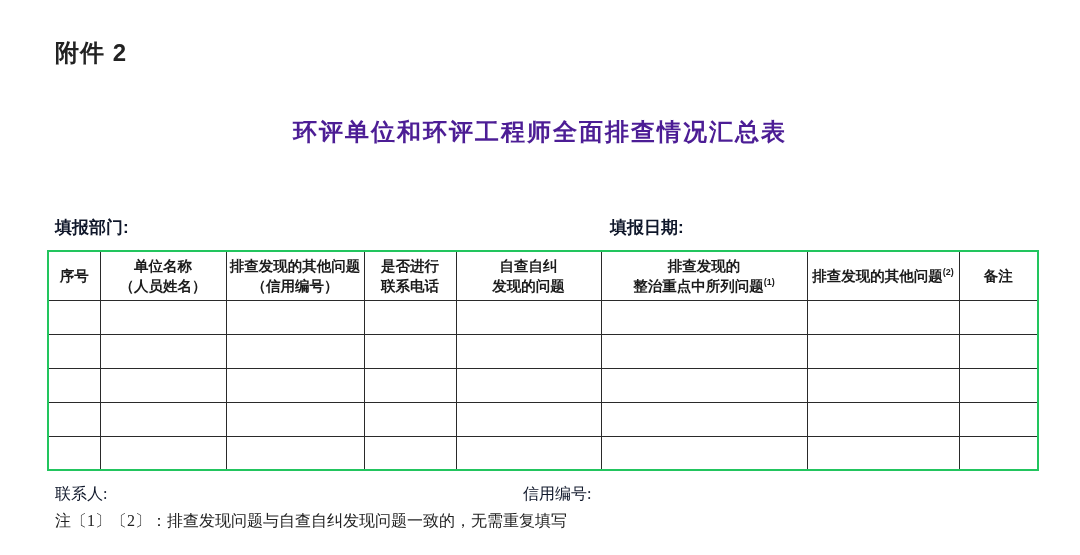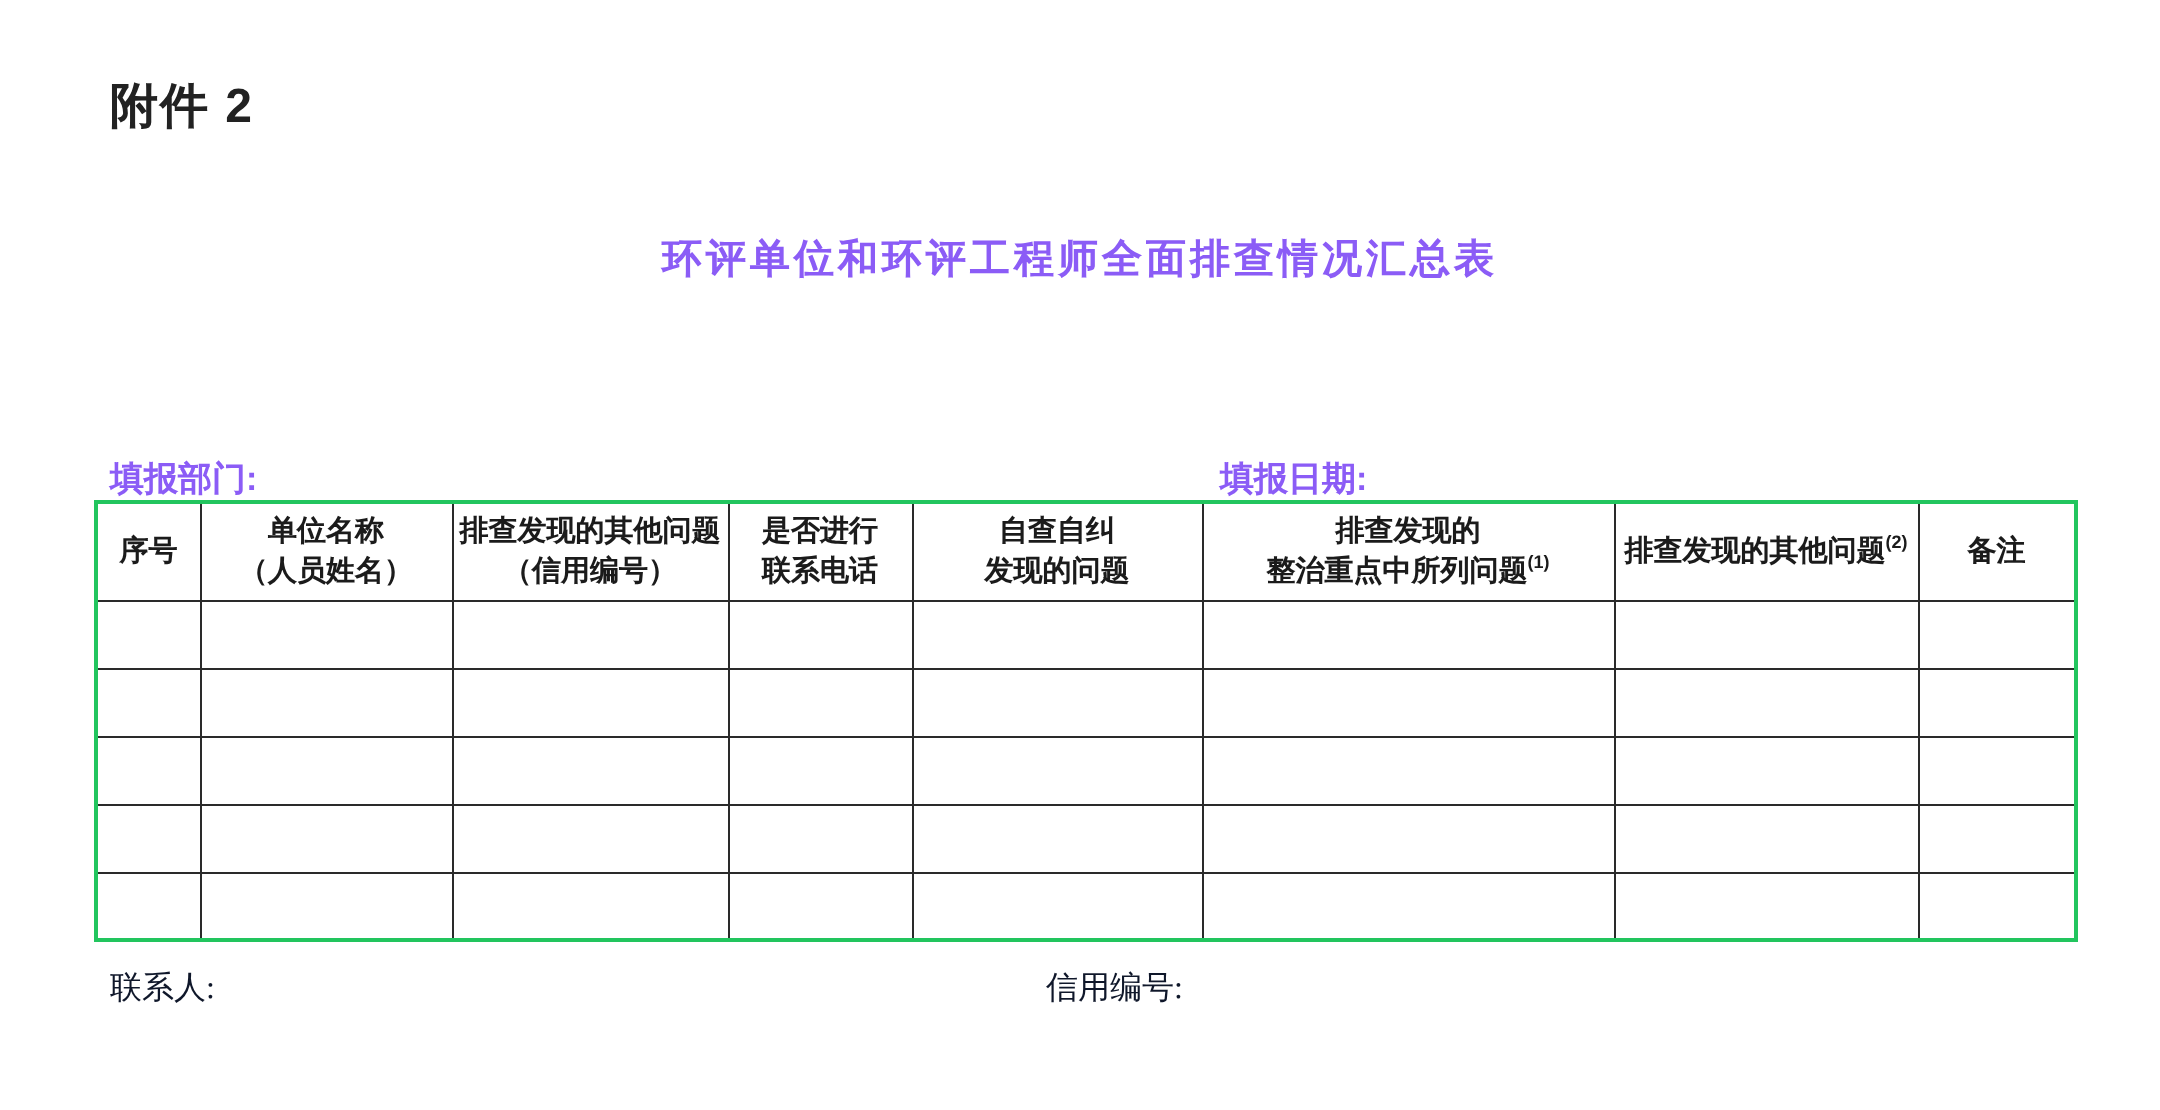--- a/index.html
+++ b/index.html
@@ -28,31 +28,31 @@
     color: #222;
   }
   .doc-title {
     position: absolute;
     left: 0;
     right: 0;
     top: 116px;
     text-align: center;
     font-family: "Liberation Serif", serif;
     font-weight: bold;
-    font-size: 20px;
+    font-size: 24px;
     letter-spacing: 2px;
-    color: #8b5cf6;
+    color: #4c1d95;
   }
   .meta-label {
     position: absolute;
-    top: 228px;
+    top: 216px;
     font-family: "Liberation Sans", sans-serif;
     font-weight: bold;
     font-size: 17px;
-    color: #8b5cf6;
+    color: #0f172a;
   }
   .meta-dept { left: 55px; }
   .meta-date { left: 610px; }
 
   table.form-table {
     position: absolute;
     left: 47px;
     top: 250px;
     width: 990px;
     border-collapse: collapse;
@@ -214,14 +214,15 @@
         <td></td>
         <td></td>
         <td></td>
       </tr>
       </tbody>
   </table>
 
   <div class="contact-label contact-person">联系人:</div>
   <div class="contact-label contact-phone">信用编号:</div>
 
+  <div class="footnote">注〔1〕〔2〕：排查发现问题与自查自纠发现问题一致的，无需重复填写</div>
 
 </div>
 
 </body></html>

